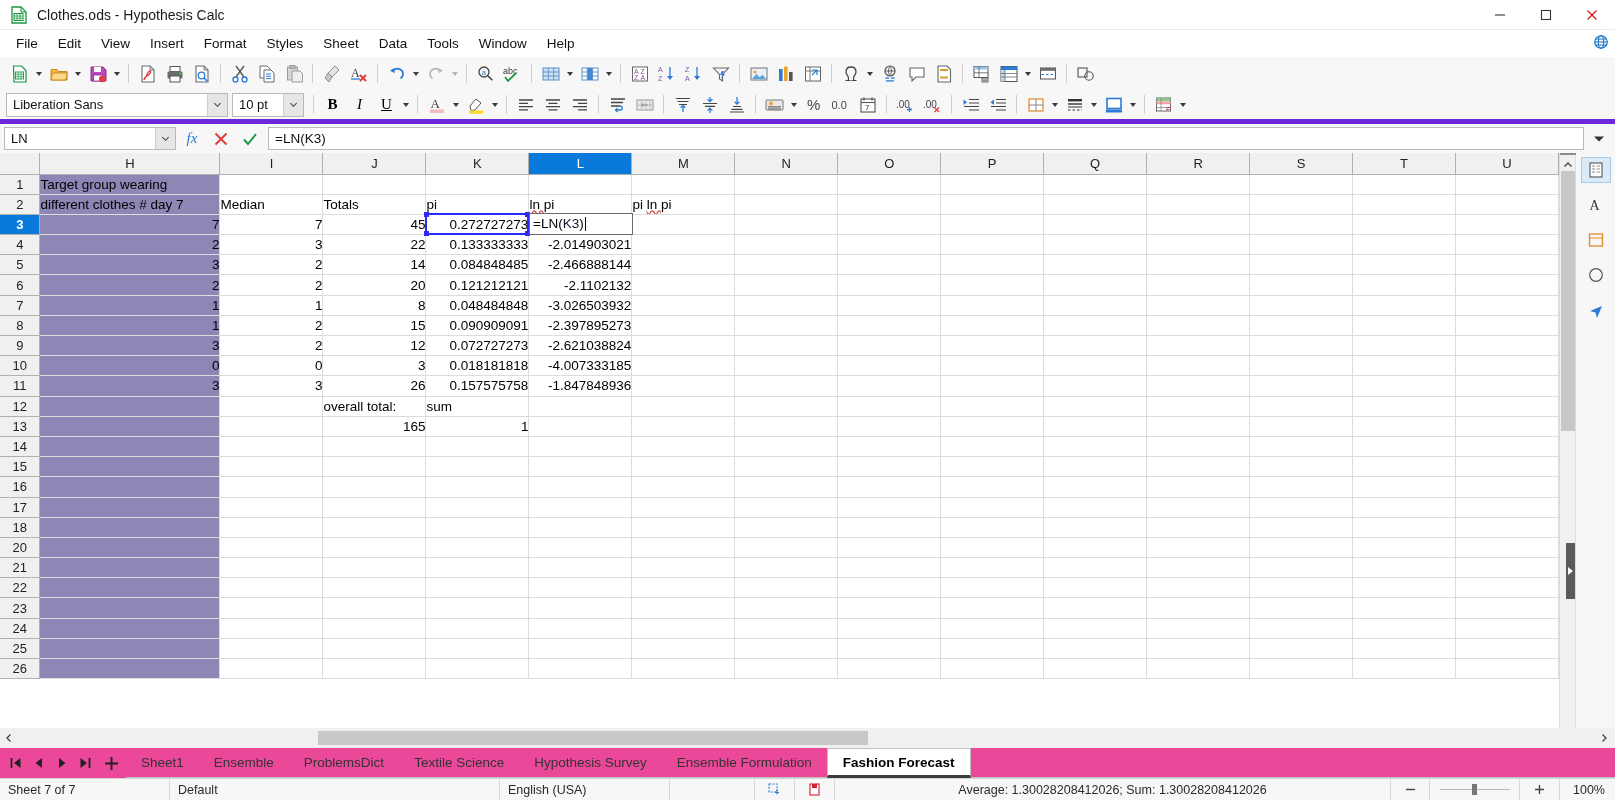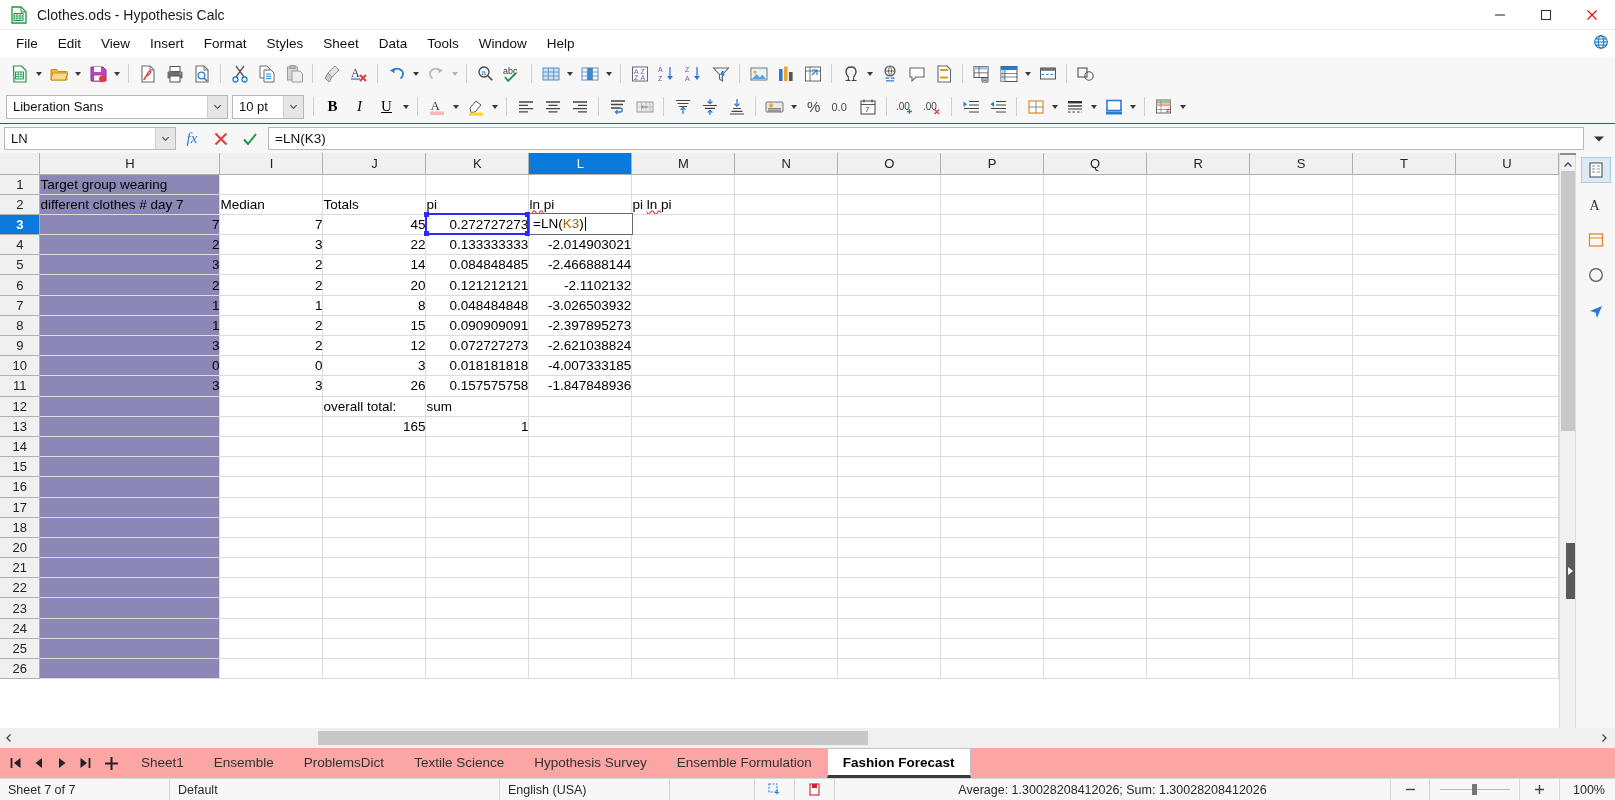--- a/index.html
+++ b/index.html
@@ -34,21 +34,21 @@
     font-size: 13.5px; color: #111; padding: 3px 10px; white-space: nowrap; cursor: default;
   }
   .menubar-right { margin-left:auto; padding-right:6px; display:flex; align-items:center;}
 
   
   .toolbar {
     display: flex; align-items: center; background: #f7f7f7;
     padding: 0 6px; gap: 0px;
   }
   .toolbar.main { height: 33px; flex: 0 0 33px; }
-  .toolbar.fmt  { height: 34px; flex: 0 0 34px; border-bottom: 1px solid #6d28d9; align-items: center;}
+  .toolbar.fmt  { height: 34px; flex: 0 0 34px; border-bottom: 5px solid #6d28d9; align-items: center;}
   .tb {
     width: 27px; height: 26px; display: flex; align-items: center; justify-content: center;
     border-radius: 2px; flex: 0 0 auto;
   }
   .tb svg { display:block; }
   .tbsep { width: 1px; height: 19px; background: #cfcfcf; margin: 0 5px; flex:0 0 1px; }
   .caret {
     width: 12px; height: 26px; display:flex; align-items:center; justify-content:center; flex:0 0 12px;
   }
   .caret:after {
@@ -115,21 +115,21 @@
   }
   td.cell.num { text-align: right; }
 
   
   .editcell {
     position: absolute; background: #fff; border: 1px solid #6a6a6a;
     font-size: 13.5px; color: #000; display: flex; align-items: center; padding-left: 3px;
     z-index: 40;
   }
   .editcell .caretbar { display:inline-block; width:1px; height:14px; background:#000; margin-left:1px; }
-  .refblue { color: #a16207; }
+  .refblue { color: #0f172a; }
   
   .refbox {
     position: absolute; border: 2px solid #2a2aff; z-index: 35; pointer-events:none;
   }
   .refbox .hnd { position:absolute; width:5px; height:5px; background:#2a2aff; }
   .refbox .hnd.tl{left:-3px;top:-3px}.refbox .hnd.tr{right:-3px;top:-3px}
   .refbox .hnd.bl{left:-3px;bottom:-3px}.refbox .hnd.br{right:-3px;bottom:-3px}
 
   .sqwavy { text-decoration: underline wavy #d04a4a; text-decoration-skip-ink: none; }
 
@@ -158,21 +158,21 @@
   .sb-handle:after { content:""; border-top:4px solid transparent;border-bottom:4px solid transparent;border-left:5px solid #fff;}
 
   
   .hscrollrow { height: 20px; flex: 0 0 20px; display: flex; align-items: center; background:#f0f0f0; }
   .hs-left { width: 18px; display:flex;align-items:center;justify-content:center;}
   .hs-track { flex:1 1 auto; height: 14px; position: relative; background: #f0f0f0; }
   .hs-thumb { position: absolute; height: 14px; background: #c8c8c8; }
   .hs-right { width: 22px; display:flex;align-items:center;justify-content:center;}
 
   .tabsrow {
-    height: 30px; flex: 0 0 30px; display: flex; align-items: stretch; background: #fca5a5;
+    height: 30px; flex: 0 0 30px; display: flex; align-items: stretch; background: #ec4899;
     padding-left: 4px;
   }
   .navbtn { width: 23px; display:flex; align-items:center; justify-content:center; }
   .addsheet { width: 30px; display:flex; align-items:center; justify-content:center; }
   .tab {
     display:flex; align-items:center; padding: 0 15px; font-size: 13.5px; color:#333;
     white-space: nowrap; border-bottom: 1px solid #c0c0c0;
   }
   .tab.active {
     background:#fff; color:#000; font-weight: bold;

